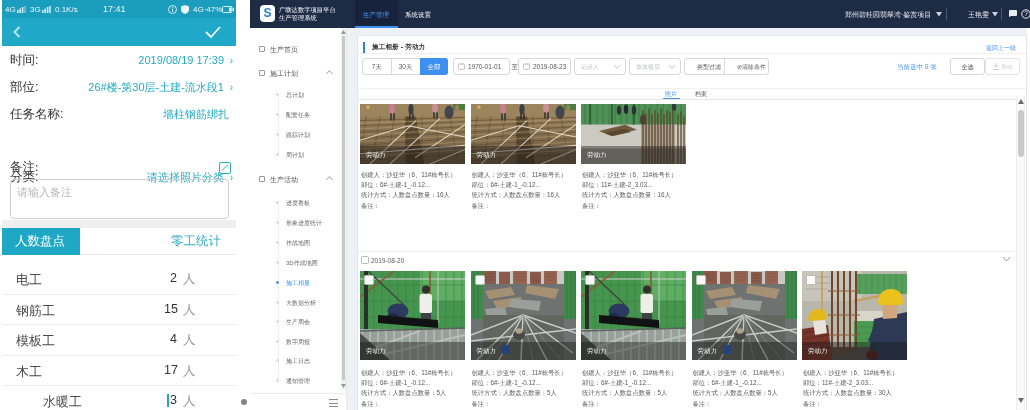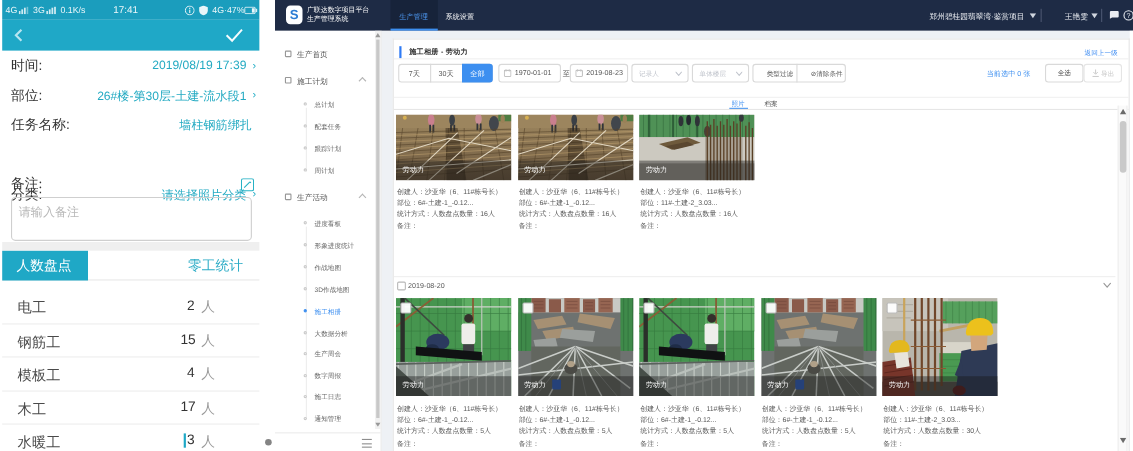--- a/index.html
+++ b/index.html
@@ -140,21 +140,21 @@
         <span class="plrow-ren" style="top:46.5px;">人</span>
     <div class="psep" style="top:69px;"></div>
     <span class="plrow-lab" style="top:77px;">模板工</span>
         <span class="plrow-num" style="top:77px;left:170px;">4</span>
         <span class="plrow-ren" style="top:77px;">人</span>
     <div class="psep" style="top:99.5px;"></div>
     <span class="plrow-lab" style="top:107.5px;">木工</span>
         <span class="plrow-num" style="top:107.5px;left:164px;">17</span>
         <span class="plrow-ren" style="top:107.5px;">人</span>
     <div class="psep" style="top:130px;"></div>
-    <span class="plrow-lab" style="top:138px;">水暖工</span>
+    <span class="plrow-lab" style="top:138px;margin-left:27px;">水暖工</span>
     <div class="abs" style="left:167px;top:139px;width:1.5px;height:13px;background:#1fa8c6;"></div>
     <span class="plrow-num" style="top:138px;left:170px;">3</span>
         <span class="plrow-ren" style="top:138px;">人</span>
   </div>
 </div>
 
 <div id="navbar">
   <div class="abs" style="left:10px;top:5px;width:15px;height:17px;background:#fdfeff;border-radius:4px;">
     <span class="abs" style="left:0;top:0;width:15px;height:17px;line-height:17px;text-align:center;font-size:12px;font-weight:bold;color:#2c7dd4;">S</span>
   </div>

